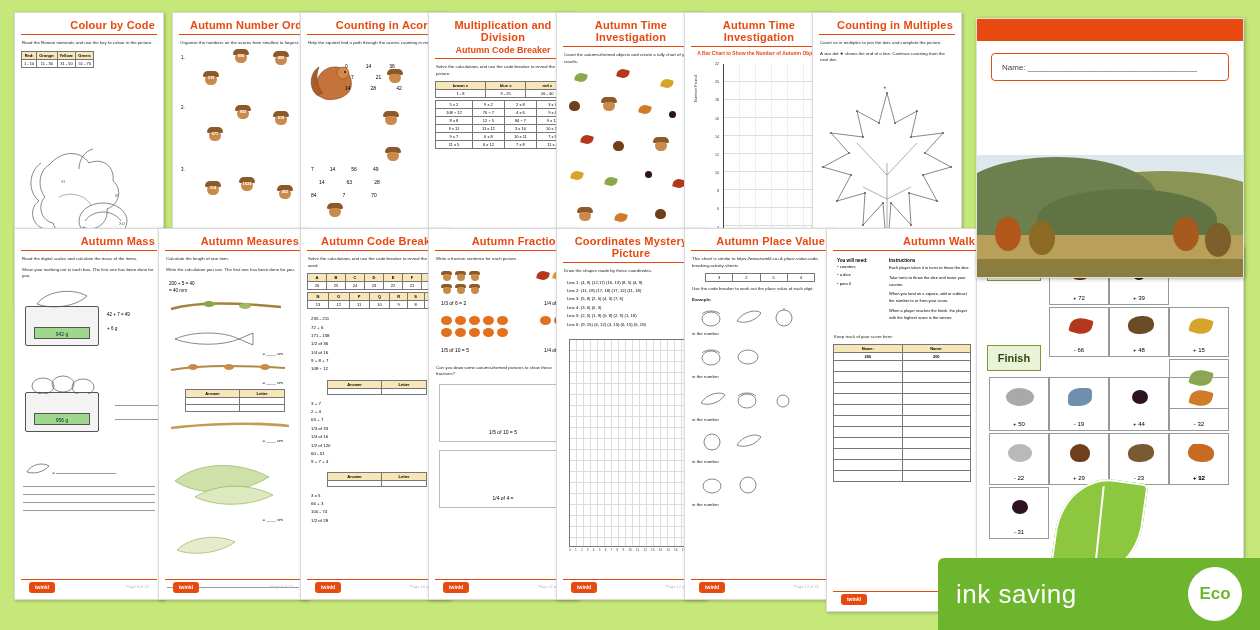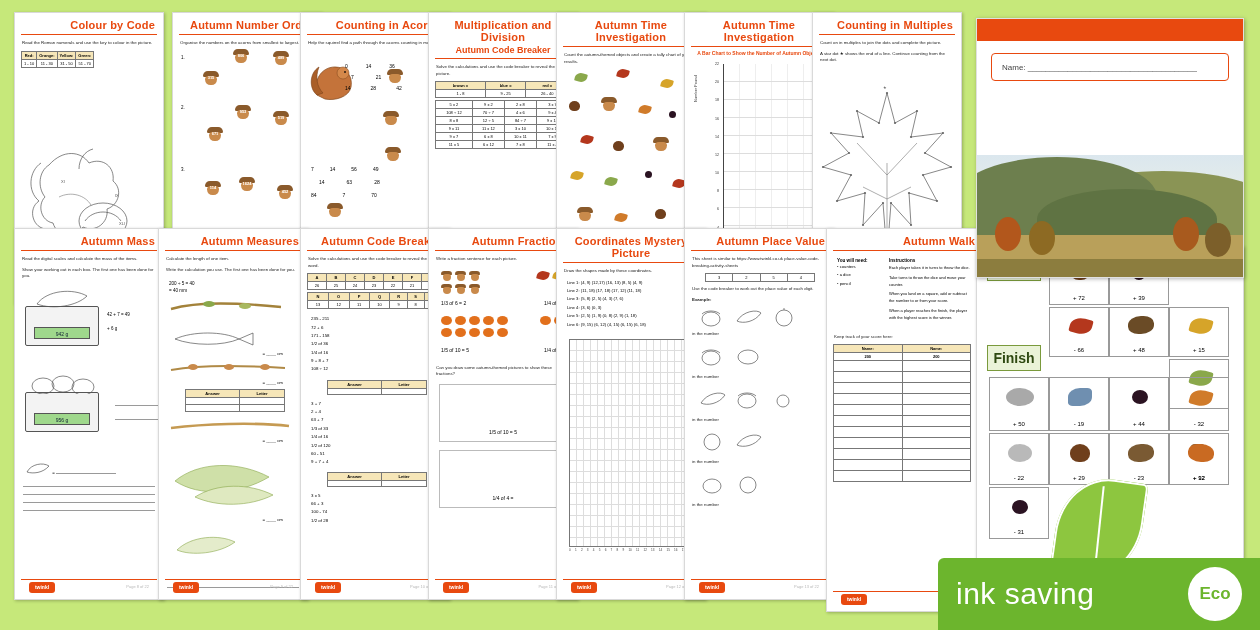--- a/index.html
+++ b/index.html
@@ -114,21 +114,21 @@
   #cover .field { position:absolute; left:0; right:0; bottom:0; height:42px; background:#b9a05a; }
   #cover .field2 { position:absolute; left:0; right:0; bottom:0; height:18px; background:#8c7d3e; }
   #cover .tree { position:absolute; bottom:26px; width:26px; height:34px; border-radius:50%; background:#c4641f; }
 
   
   #eco {
     position:absolute; right:0; bottom:0; width:322px; height:72px;
     background:#6cb52d; border-top-left-radius:6px;
     color:#fff; display:flex; align-items:center;
   }
-  #eco .ink { font-size:30px; padding-left:18px; letter-spacing:.5px; }
+  #eco .ink { font-size:26px; padding-left:18px; letter-spacing:.5px; }
   #eco .circle {
     margin-left:auto; margin-right:18px;
     width:54px; height:54px; border-radius:50%; background:#fff;
     color:#6cb52d; font-size:17px; font-weight:bold;
     display:flex; align-items:center; justify-content:center;
   }
   #ecoleaf {
     position:absolute; right:118px; bottom:52px; width:86px; height:100px;
     background:#8dc63f; border-radius:60% 6% 60% 6%;
     transform:rotate(8deg);
@@ -1023,21 +1023,21 @@
       </table>
     <div class="foot">
       <div class="twinkl">twinkl</div>
       <div class="pg">Page 14 of 22</div>
     </div>
   </div>
 
   <div class="sheet" id="s15" style="left:976px; top:246px; width:268px; height:354px;">
     <div style="position:relative;width:100%;height:100%;padding:8px;">
       <div style="position:absolute;left:10px;top:8px;width:54px;height:26px;border:1px solid #7a9a3c;background:#eaf3d8;color:#2f4a12;font-size:11px;font-weight:bold;display:flex;align-items:center;justify-content:center;">Start</div>
-      <div style="position:absolute;left:10px;top:98px;width:54px;height:26px;border:1px solid #7a9a3c;background:#eaf3d8;color:#2f4a12;font-size:14px;font-weight:bold;display:flex;align-items:center;justify-content:center;">Finish</div>
+      <div style="position:absolute;left:10px;top:98px;width:54px;height:26px;border:1px solid #7a9a3c;background:#eaf3d8;color:#2f4a12;font-size:11px;font-weight:bold;display:flex;align-items:center;justify-content:center;">Finish</div>
 
       <div style="position:absolute;left:72px;top:6px;display:flex;">
         <div style="width:60px;height:52px;border:1px solid #999;position:relative;">
           <div class="chestnut" style="position:absolute;left:20px;top:8px;width:20px;height:18px;"></div>
           <div style="position:absolute;bottom:3px;left:0;right:0;text-align:center;font-size:6px;">+ 72</div>
         </div>
         <div style="width:60px;height:52px;border:1px solid #999;position:relative;">
           <div class="berry" style="position:absolute;left:22px;top:12px;width:14px;height:14px;"></div>
           <div style="position:absolute;bottom:3px;left:0;right:0;text-align:center;font-size:6px;">+ 39</div>
         </div>

